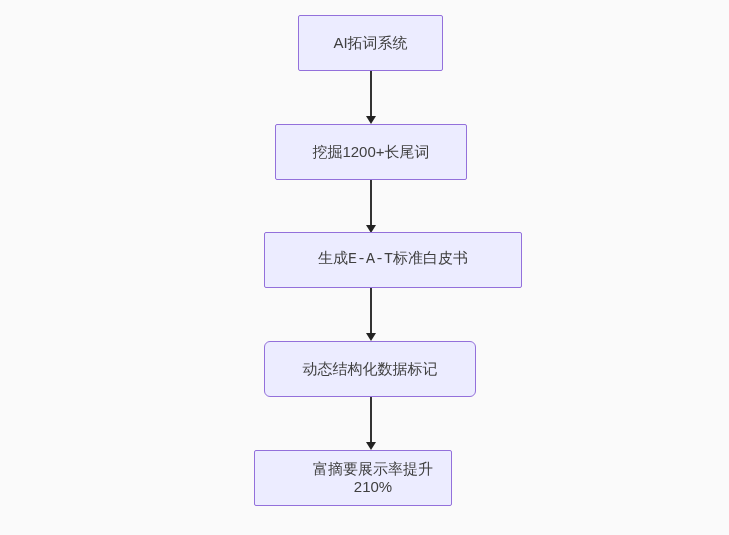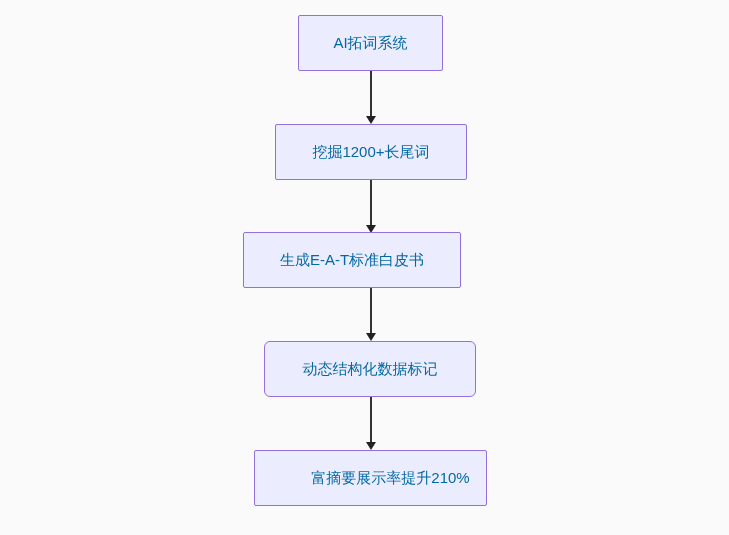--- a/index.html
+++ b/index.html
@@ -19,30 +19,30 @@
   .flow-node {
     position: absolute;
     box-sizing: border-box;
     height: 56px;
     background: #ECECFF;
     border: 1px solid #9370DB;
     border-radius: 2px;
     display: flex;
     align-items: center;
     justify-content: center;
-    color: #0369a1;
+    color: #404040;
     font-size: 15px;
     text-align: center;
     line-height: 1.2;
   }
   .node-1 { left: 298px; top: 15px;  width: 145px; }
   .node-2 { left: 275px; top: 124px; width: 192px; }
-  .node-3 { left: 243px; top: 232px; width: 218px; }
+  .node-3 { left: 264px; top: 232px; width: 258px; font-family: Liberation Mono, monospace; }
   .node-4 { left: 264px; top: 341px; width: 212px; border-radius: 6px; }
-  .node-5 { left: 254px; top: 450px; width: 233px; padding-left: 40px; }
+  .node-5 { left: 254px; top: 450px; width: 198px; padding-left: 40px; }
   .flow-arrow {
     position: absolute;
     left: 365px;
     width: 12px;
     height: 53px;
   }
   .arrow-1 { top: 71px; }
   .arrow-2 { top: 180px; }
   .arrow-3 { top: 288px; }
   .arrow-4 { top: 397px; }

